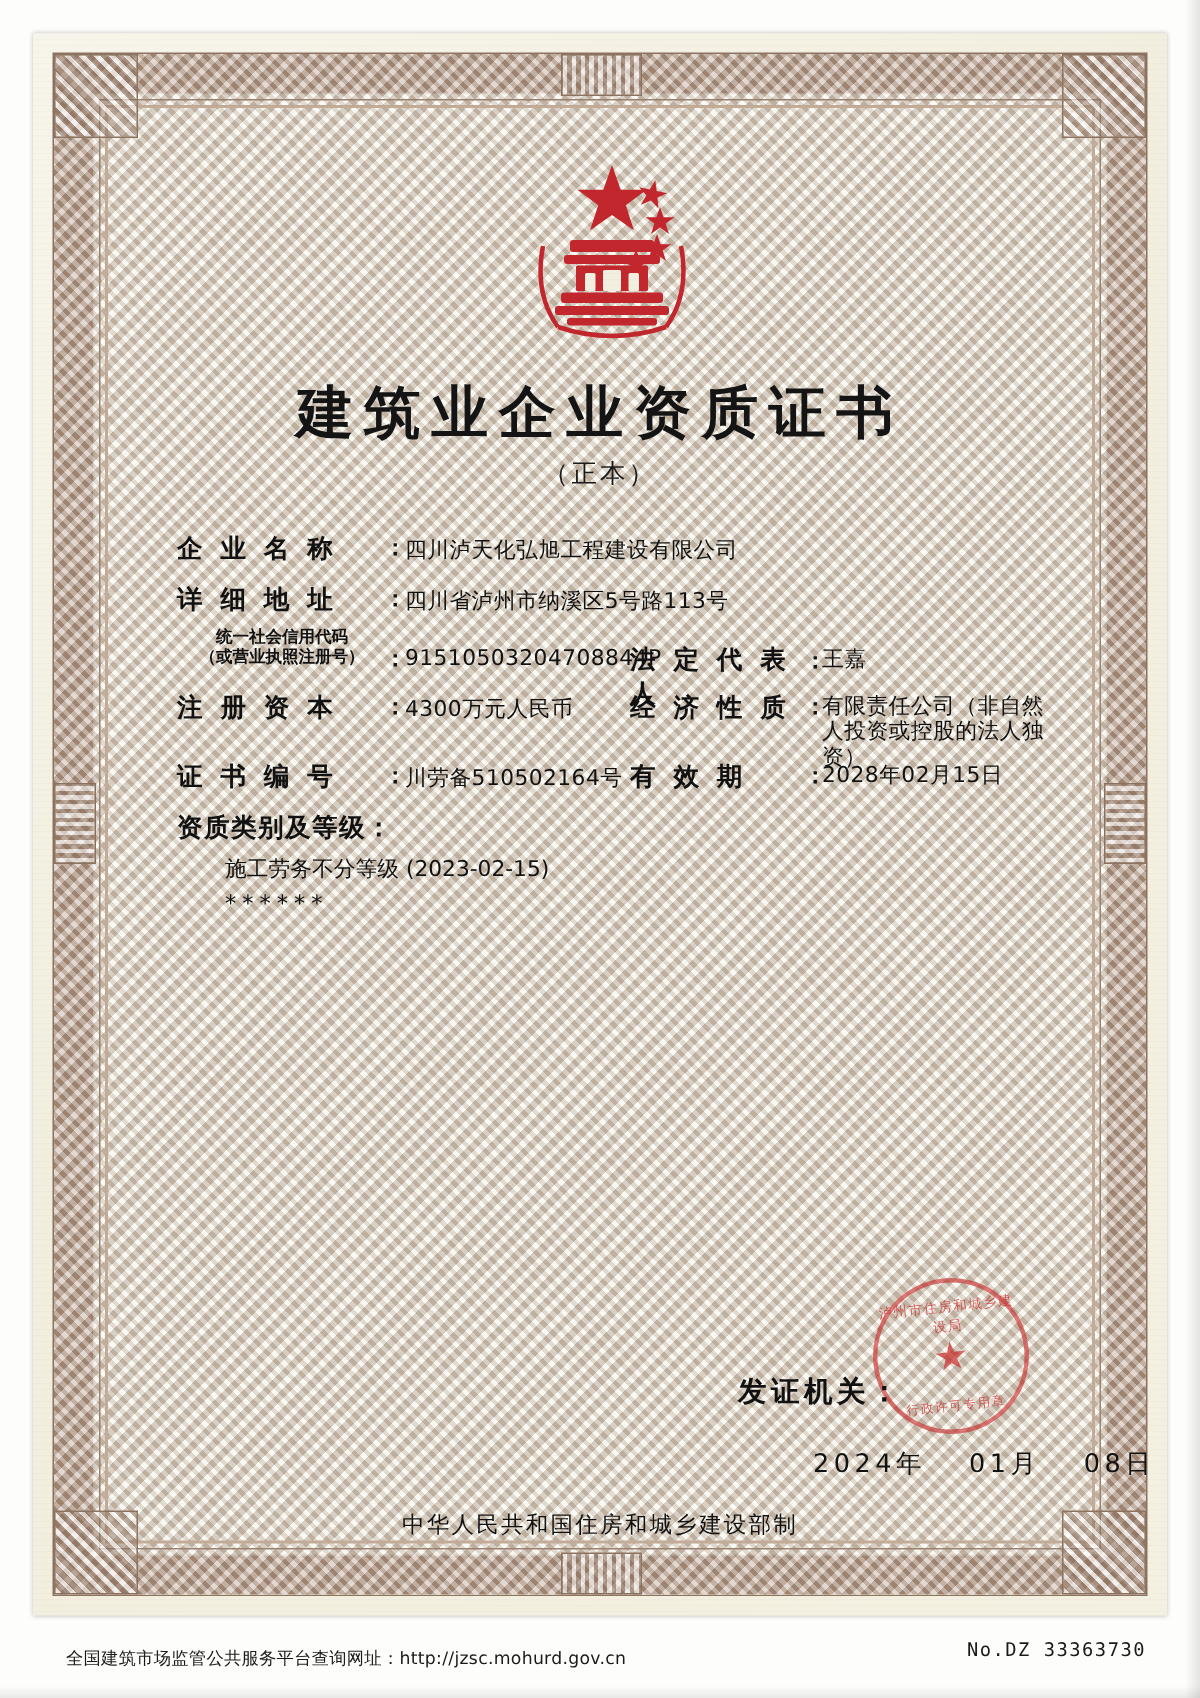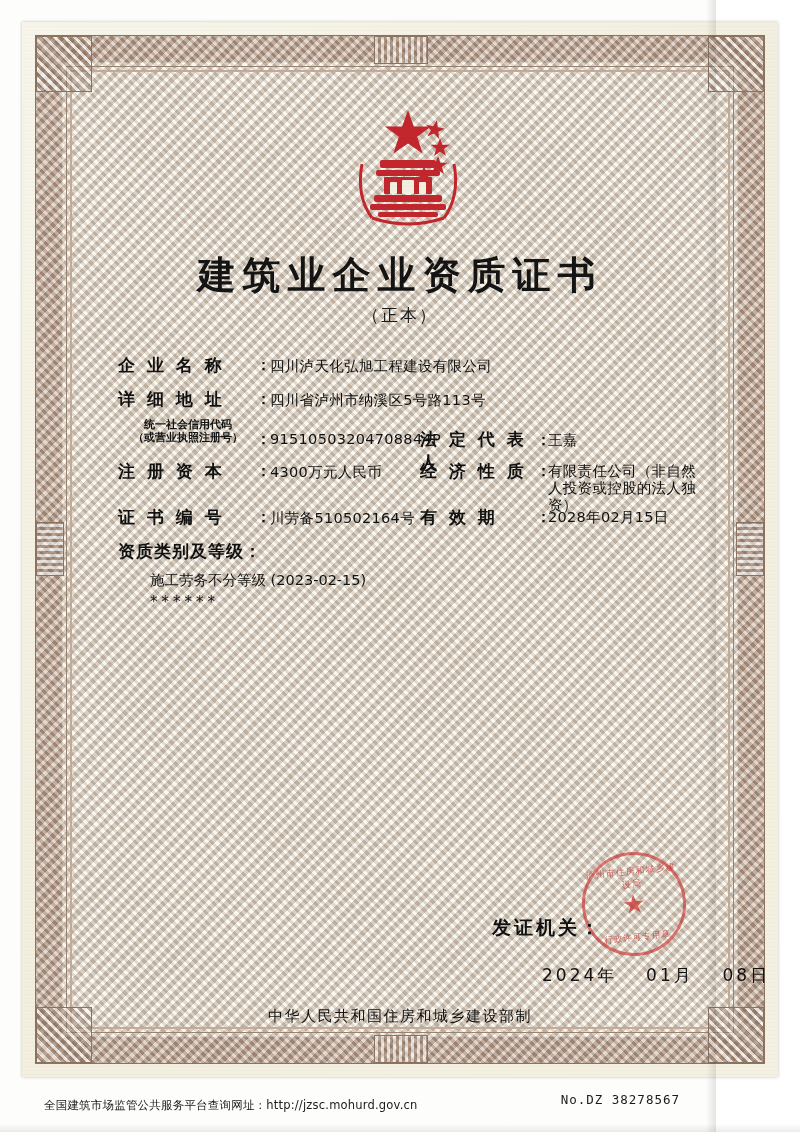--- a/index.html
+++ b/index.html
@@ -12,21 +12,21 @@
     height: 1132px;
     font-family: "Liberation Sans", sans-serif;
     position: relative;
     overflow: hidden;
   }
 
   
   #page {
     position: absolute;
     left: 0; top: 0;
-    width: 716px; height: 1132px;
+    width: 800px; height: 1132px;
     background: #fdfdfb;
   }
 
   
   #sheet {
     position: absolute;
     left: 22px; top: 22px;
     width: 756px; height: 1055px;
     background: #f3efe0;
     background-image:
@@ -470,17 +470,17 @@
       <span>01</span><span>月</span>
       <span style="display:inline-block;width:12px;"></span>
       <span>08</span><span>日</span>
     </div>
     <div id="issuer-name">中华人民共和国住房和城乡建设部制</div>
 
     <div id="scanlines"></div>
   </div>
 
   <div id="footer-left">全国建筑市场监管公共服务平台查询网址：http://jzsc.mohurd.gov.cn</div>
-  <div id="footer-right">No.DZ  38278567</div>
+  <div id="footer-right">No.DZ  33363730</div>
 
   <div id="edge-shadow-right"></div>
   <div id="edge-shadow-bottom"></div>
 </div>
 
 </body></html>

